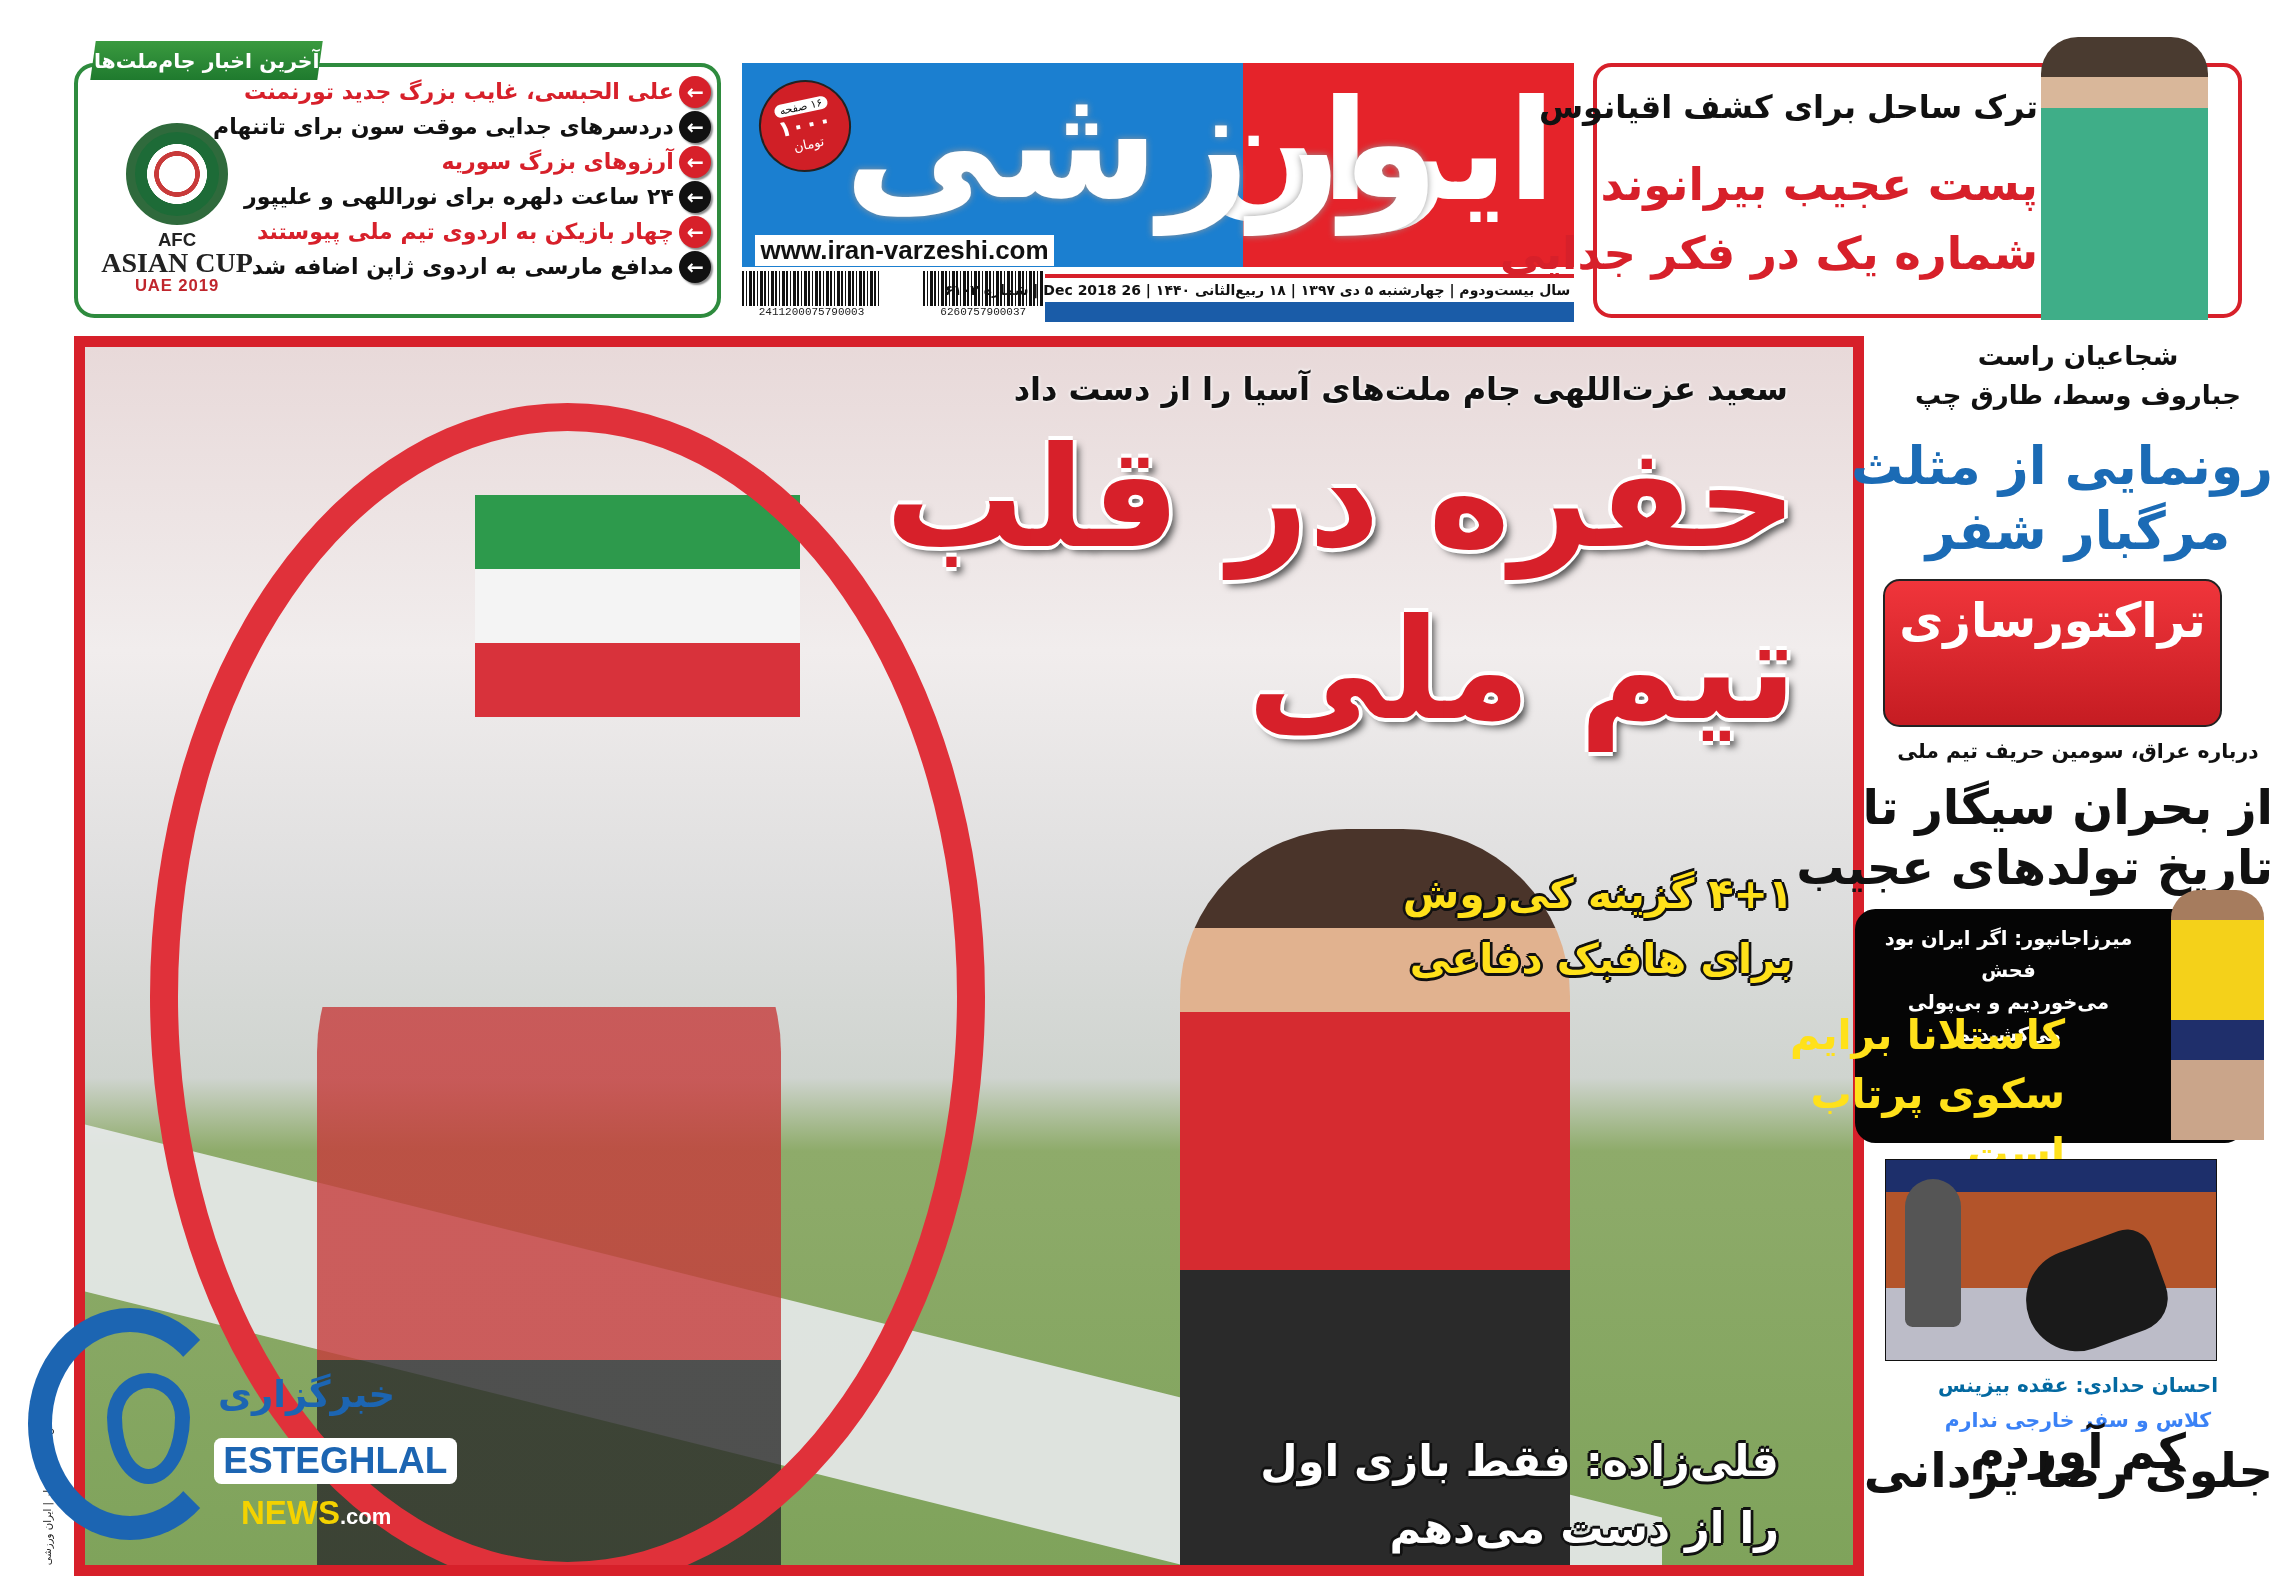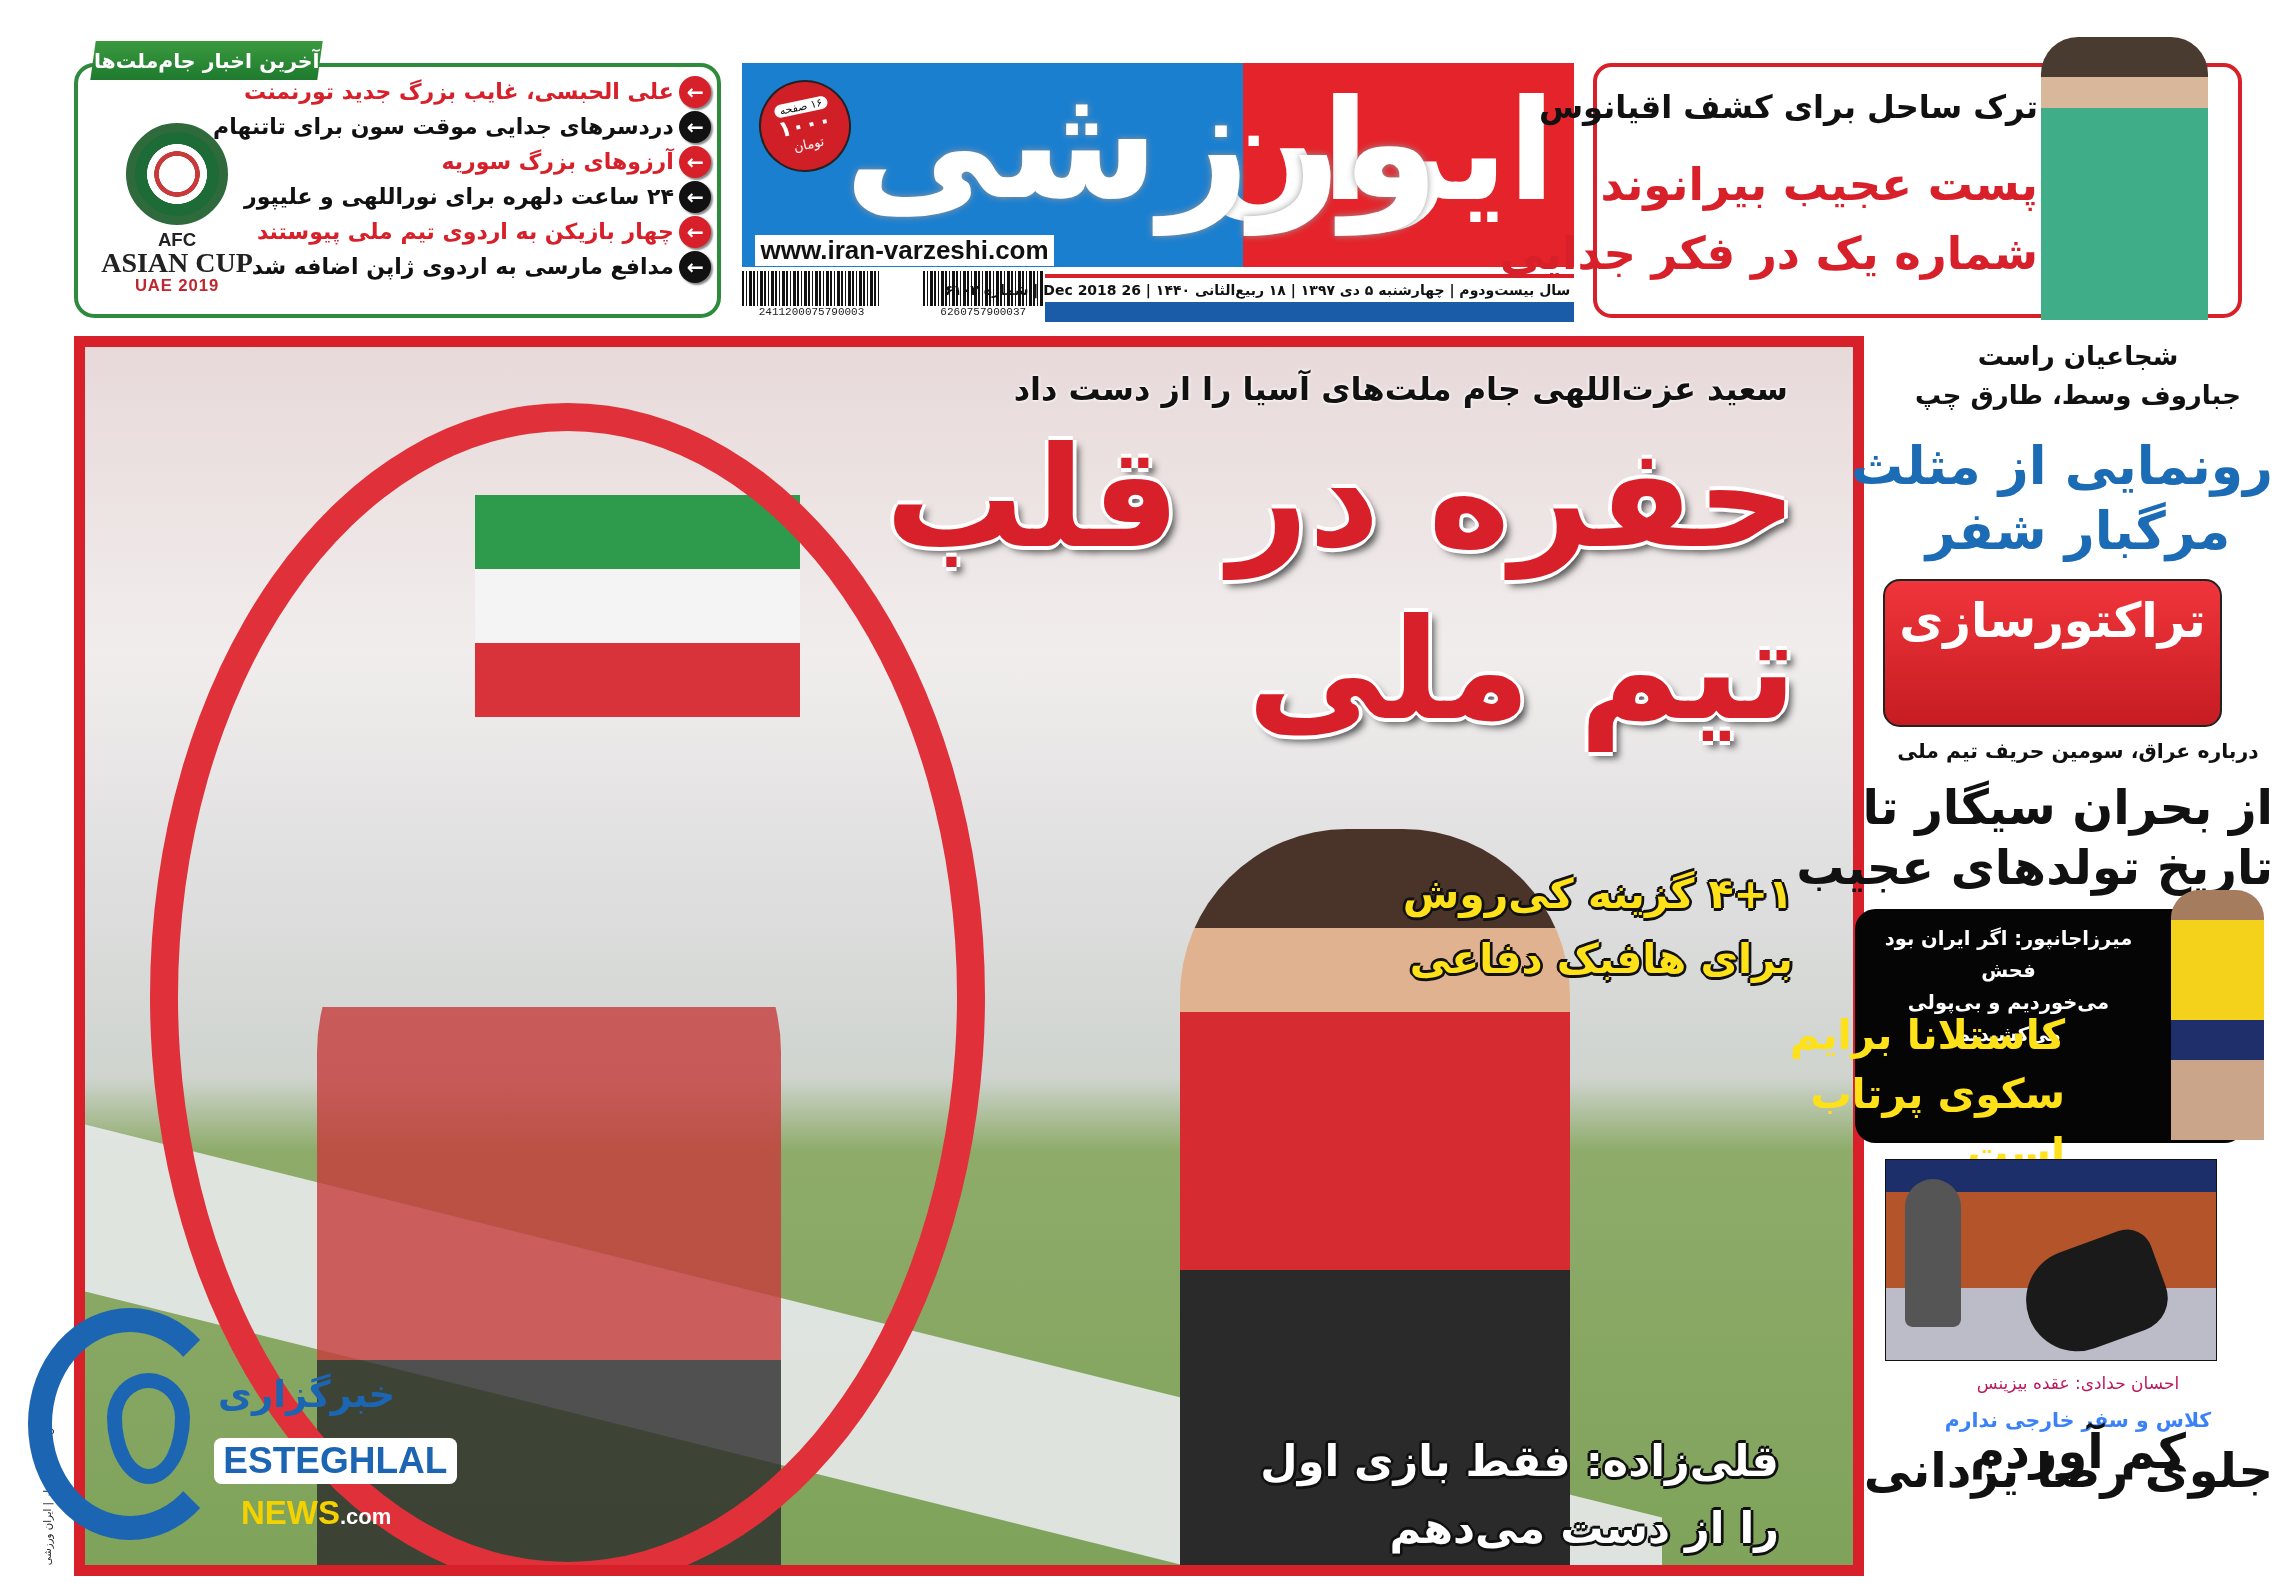--- a/index.html
+++ b/index.html
@@ -78,21 +78,21 @@
   #sb-k3{left:1883px;top:739px;width:390px;font-size:20.4px;font-weight:bold;color:#111;}
   #sb-h3{left:1883px;top:779px;width:390px;font-size:48px;font-weight:bold;color:#111;}
   #sb-h4{left:1883px;top:839px;width:390px;font-size:48px;font-weight:bold;color:#111;}
   #sb-blackbox{left:1855px;top:909px;width:390px;height:234px;background:#050505;border-radius:20.4px;}
   #sb-volley{left:2171px;top:890px;width:93px;height:250px;background:linear-gradient(180deg,#a67c5e 0 12%,#f4d11a 12% 52%,#1f2f6b 52% 68%,#caa58a 68%);border-radius:28px 28px 0 0;}
   #sb-bq{left:1860px;top:923px;width:297px;font-size:19.5px;font-weight:bold;color:#fff;text-align:center;line-height:32px;}
   #sb-bh{left:1768px;top:1006px;width:297px;font-size:41px;font-weight:bold;color:#ffe11a;line-height:59px;}
   #sb-photo2{left:1885px;top:1159px;width:332px;height:202px;border:1.9px solid #111;background:linear-gradient(180deg,#1d2f6b 0 16%,#b3542a 16% 64%,#bcbcc8 64%);box-sizing:border-box;}
   #sb-photo2 .fig{position:absolute;left:139px;top:83px;width:139px;height:102px;background:#1a1a1a;border-radius:56px 28px 37px 56px;transform:rotate(-20deg);}
   #sb-photo2 .fig2{position:absolute;left:18.6px;top:18.6px;width:56px;height:148px;background:#555;border-radius:28px 28px 7.4px 7.4px;}
-  #sb-k4{left:1883px;top:1373px;width:390px;font-size:17px;font-weight:normal;color:#be185d;}
+  #sb-k4{left:1883px;top:1373px;width:390px;font-size:20px;font-weight:bold;color:#0369a1;}
   #sb-k5{left:1883px;top:1408px;width:390px;font-size:20.4px;font-weight:bold;color:#3b82f6;}
   #sb-h5{left:1883px;top:1442px;width:390px;font-size:48px;font-weight:bold;color:#111;}
   #sb-h6{left:1883px;top:1423px;width:390px;font-size:48px;font-weight:bold;color:#111;}
 </style>
 </head>
 <body>
 
 <div id="cup-box" class="abs">
   <div class="abs news-list">
     <div class="news-item red">

